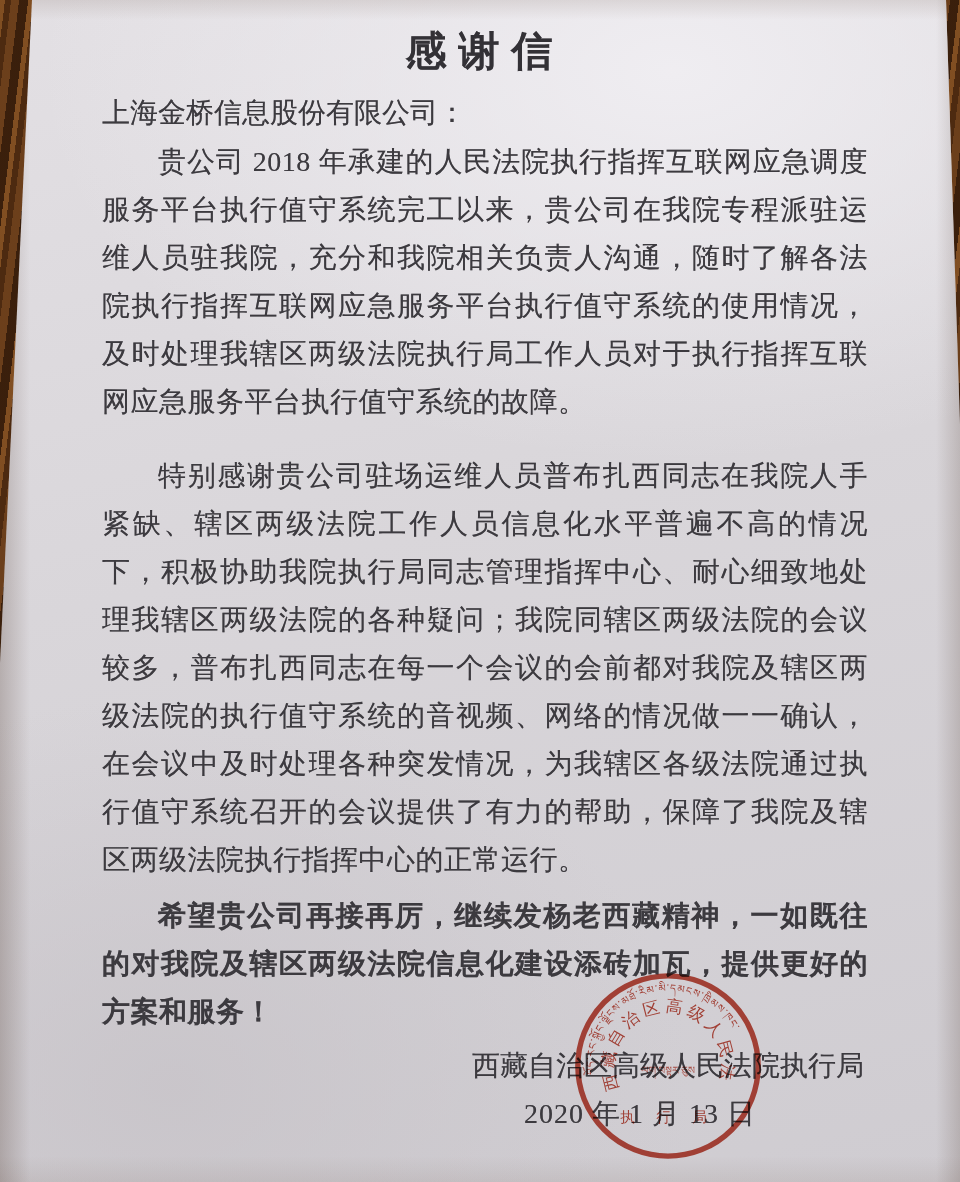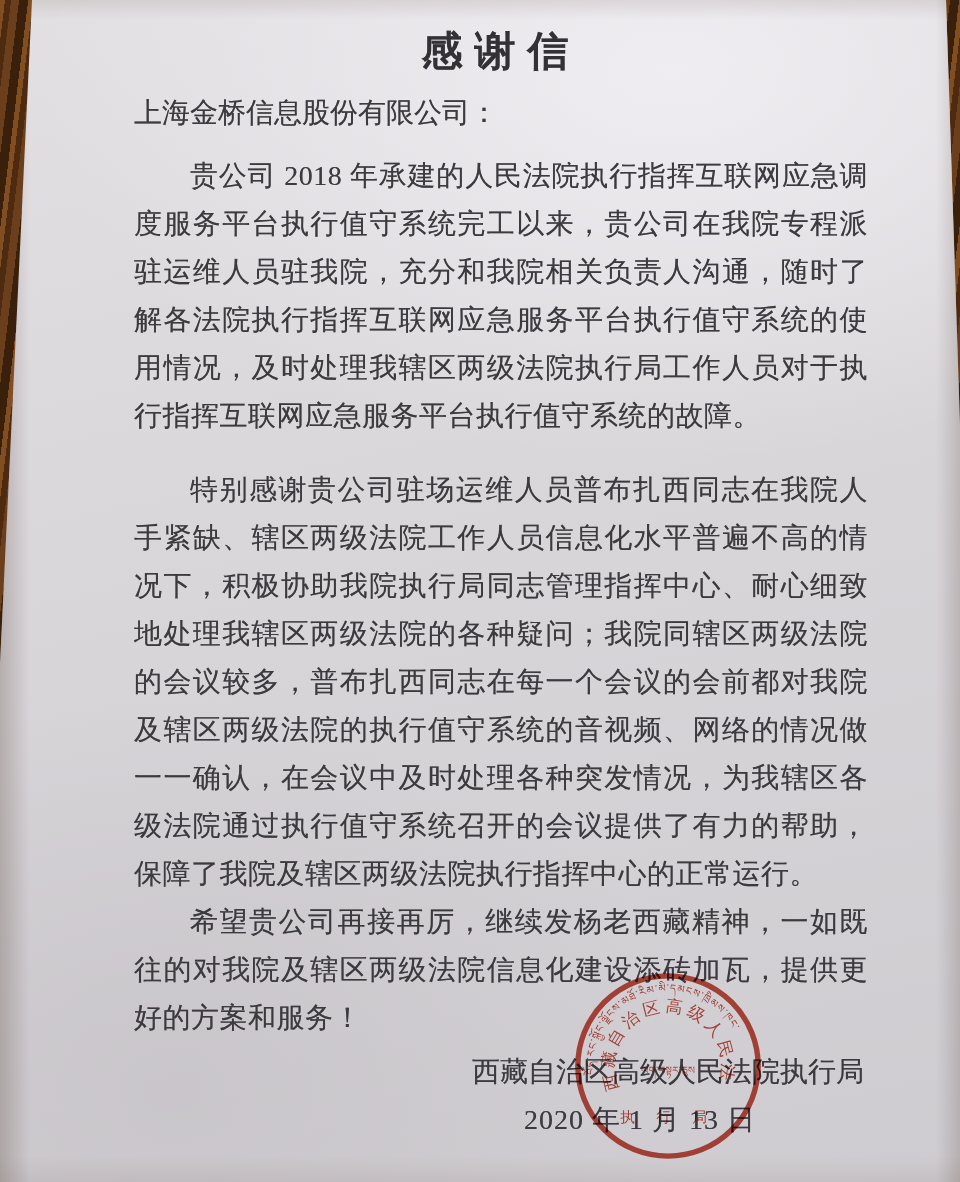--- a/index.html
+++ b/index.html
@@ -28,39 +28,39 @@
   }
   .paper::before{
     content:"";position:absolute;inset:0;pointer-events:none;
     background:
       linear-gradient(90deg, rgba(92,72,62,.28) 0, rgba(92,72,62,0) 30px),
       linear-gradient(270deg, rgba(92,72,62,.22) 0, rgba(92,72,62,0) 24px),
       linear-gradient(180deg, rgba(124,104,92,.16) 0, rgba(124,104,92,0) 20px),
       linear-gradient(0deg, rgba(124,104,92,.12) 0, rgba(124,104,92,0) 26px);
   }
   .content{
-    position:absolute;left:134px;right:92px;top:0;
+    position:absolute;left:102px;right:92px;top:0;
     color:#3c3a3f;
     font-size:28px;line-height:48px;
     text-shadow:0 0 .5px rgba(60,58,63,.55);
   }
   .title{
     margin:0;padding-top:24px;height:54px;line-height:54px;
     text-align:center;font-size:41px;font-weight:bold;
     letter-spacing:12px;color:#333136;
   }
   .salutation{
     margin-top:12px;line-height:46px;
   }
   .body-par{
     margin:0;text-align:justify;text-indent:2em;letter-spacing:.5px;
   }
-  .par1{margin-top:16px;font-family:Liberation Serif, serif;}
+  .par1{margin-top:2px;font-family:Liberation Serif, serif;}
   .par2{margin-top:26px;}
-  .par3{}
+  .par3{margin-top:8px;font-weight:bold;}
   .signature{
     margin-top:6px;line-height:48px;text-align:right;padding-right:4px;
   }
   .dateline{
     line-height:48px;text-align:right;padding-right:112px;letter-spacing:1px;
   }
   
   .seal{
     position:absolute;left:570px;top:968px;width:196px;height:196px;
     mix-blend-mode:multiply;opacity:.92;filter:blur(.3px);

